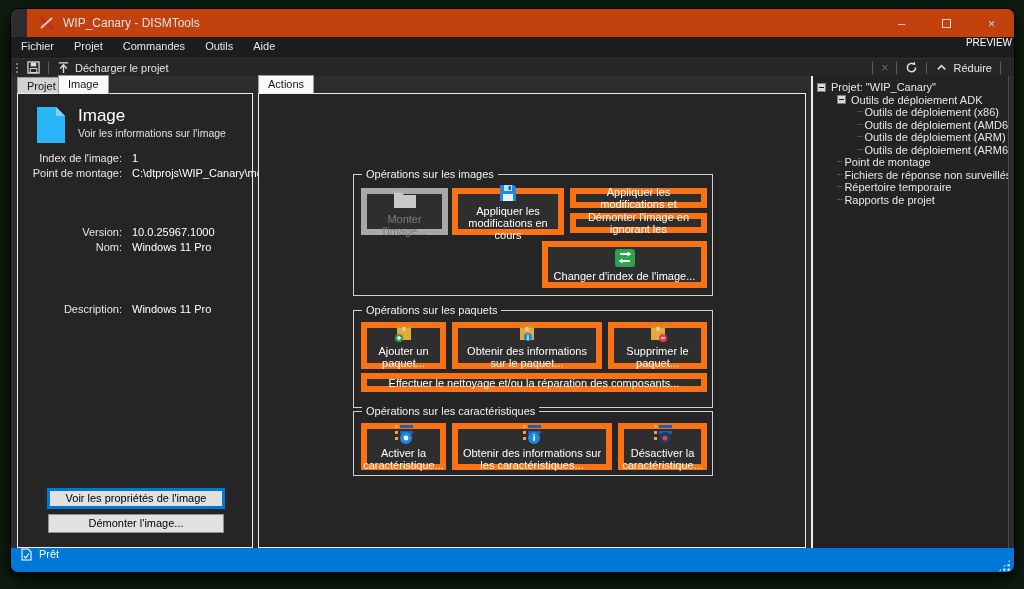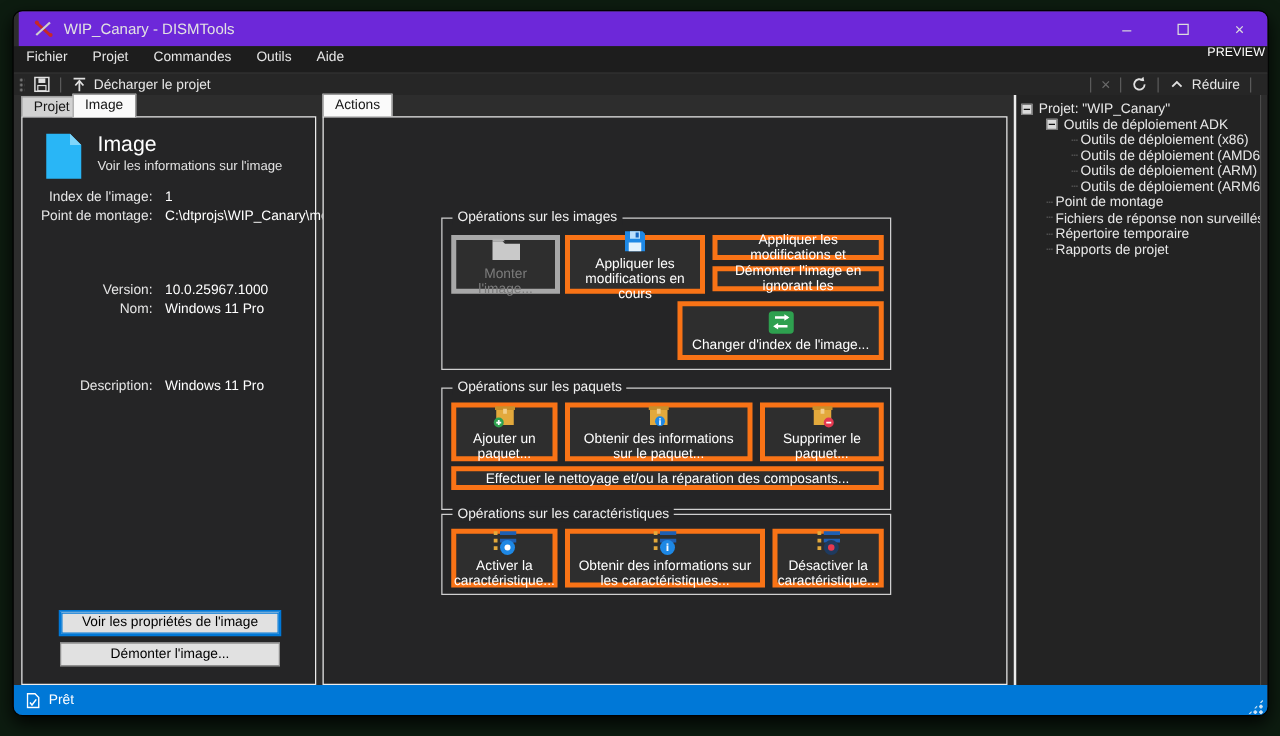--- a/index.html
+++ b/index.html
@@ -5,21 +5,21 @@
   * { margin:0; padding:0; box-sizing:border-box; }
   html,body { width:1024px; height:589px; overflow:hidden; background:#0d1c10;
               font-family:"Liberation Sans","DejaVu Sans",sans-serif; }
 
   
   #window { position:absolute; left:10px; top:8px; width:1005px; height:565px;
             background:#2d2d2d; border-radius:8px; overflow:hidden;
             box-shadow:0 6px 14px rgba(0,0,0,.85); border:1px solid #000; }
 
   
-  #titlebar { position:absolute; left:4px; top:0; right:0; height:28px; background:#6d28d9;
+  #titlebar { position:absolute; left:16px; top:0; right:0; height:28px; background:#c2410c;
               display:flex; align-items:center; color:#e2e2e2; font-size:12px; }
   #titlebar .app-ico { margin:0 8px 0 12px; width:16px; height:16px; }
   .wc { width:45px; height:28px; display:flex; align-items:center; justify-content:center;
         color:#ddd; font-size:13px; }
   .wc .maxbox { width:9px; height:9px; border:1px solid #ddd; display:inline-block; }
   #win-controls { margin-left:auto; display:flex; }
 
   
   #menubar { position:absolute; left:0; top:28px; right:0; height:21px; background:#1d1d1d;
              display:flex; color:#e6e6e6; font-size:11px; }
@@ -67,37 +67,37 @@
   #fields-c { position:absolute; left:6px; top:208px; }
   .lbtn { position:absolute; left:30px; width:176px; height:19px; background:#e1e1e1;
           border:1px solid #8f8f8f; font-size:11px; color:#000; text-align:center;
           line-height:17px; font-family:inherit; }
   .lbtn.focused { border:1px solid #0078d7; box-shadow:0 0 0 1px #0078d7 inset, 0 0 0 1px #0078d7; }
 
   
   .groupbox { position:absolute; border:1px solid #cfcfcf; }
   .groupbox legend, .gb-title { position:absolute; top:-7px; left:8px; background:#252526;
           padding:0 4px; font-size:11px; color:#f0f0f0; white-space:nowrap; }
-  .abtn { position:absolute; background:#2e2e2e; border:4px solid #f97316; color:#fff;
+  .abtn { position:absolute; background:#2e2e2e; border:6px solid #f97316; color:#fff;
           font-size:11px; display:flex; flex-direction:column; align-items:center;
           justify-content:center; text-align:center; line-height:12px; gap:2px;
           font-family:inherit; padding:1px 3px; }
   .abtn.disabled { color:#7c7c7c; border-color:#a8a8a8; }
   .ico24 { width:26px; height:24px; flex:none; }
 
   
   .tnode { display:flex; align-items:center; height:12.5px; white-space:nowrap; }
   .expander { width:9px; height:9px; background:#dadada; border:1px solid #7c7c7c; flex:none;
               position:relative; margin-right:5px; }
   .expander::after { content:""; position:absolute; left:1px; right:1px; top:3px; height:1px; background:#111; }
   .tguide { color:#777; margin-right:2px; font-size:9px; }
 
   
   #statusbar { position:absolute; left:0; right:0; bottom:0; height:24px; background:#0078d7;
-               display:flex; align-items:center; color:#fff; font-size:11px; }
+               display:flex; color:#fff; font-size:11px; }
   #status-ico { margin:0 7px 0 10px; width:11px; height:13px; }
   #resize-grip { margin-left:auto; margin-right:3px; width:13px; height:13px; align-self:flex-end;
     background-image:radial-gradient(#cfe3f5 1.2px, transparent 1.4px); background-size:4.5px 4.5px;
     background-position:bottom right; clip-path:polygon(100% 0,100% 100%,0 100%); }
 </style>
 </head>
 <body>
 
 <div id="window">
 

